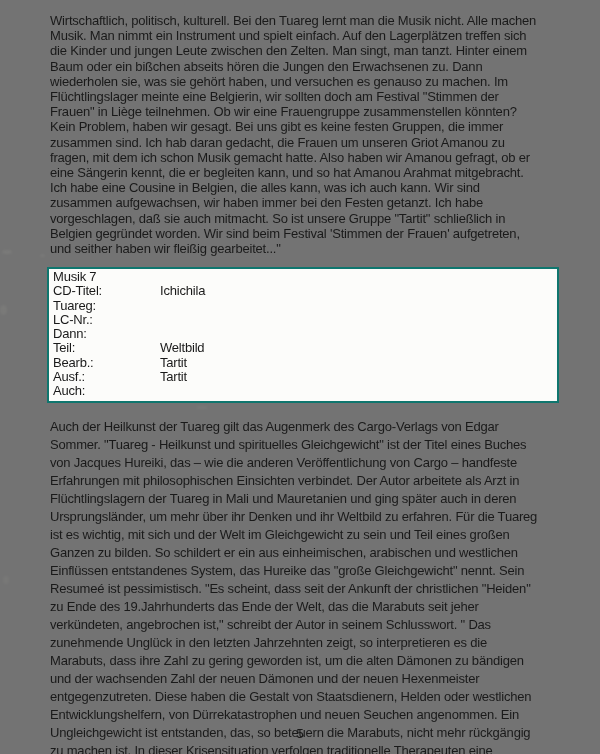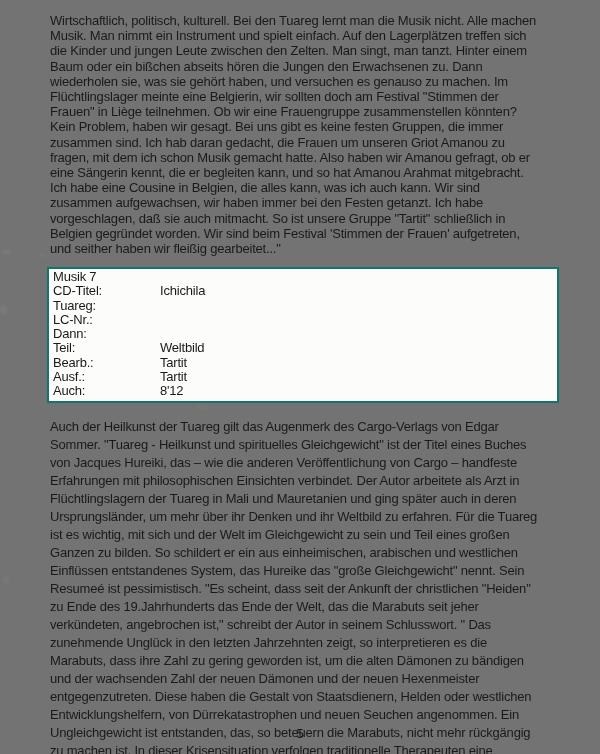--- a/index.html
+++ b/index.html
@@ -113,21 +113,20 @@
     <div class="box-row">
       <span class="lbl">Bearb.:</span>
       <span class="val">Tartit</span>
     </div>
     <div class="box-row">
       <span class="lbl">Ausf.:</span>
       <span class="val">Tartit</span>
     </div>
     <div class="box-row">
       <span class="lbl">Auch:</span>
-      <span class="val">8'12</span>
     </div>
   </div>
 
   <p class="para para-2">Auch der Heilkunst der Tuareg gilt das Augenmerk des Cargo-Verlags von Edgar
 Sommer. "Tuareg - Heilkunst und spirituelles Gleichgewicht" ist der Titel eines Buches
 von Jacques Hureiki, das – wie die anderen Veröffentlichung von Cargo – handfeste
 Erfahrungen mit philosophischen Einsichten verbindet. Der Autor arbeitete als Arzt in
 Flüchtlingslagern der Tuareg in Mali und Mauretanien und ging später auch in deren
 Ursprungsländer, um mehr über ihr Denken und ihr Weltbild zu erfahren. Für die Tuareg
 ist es wichtig, mit sich und der Welt im Gleichgewicht zu sein und Teil eines großen

